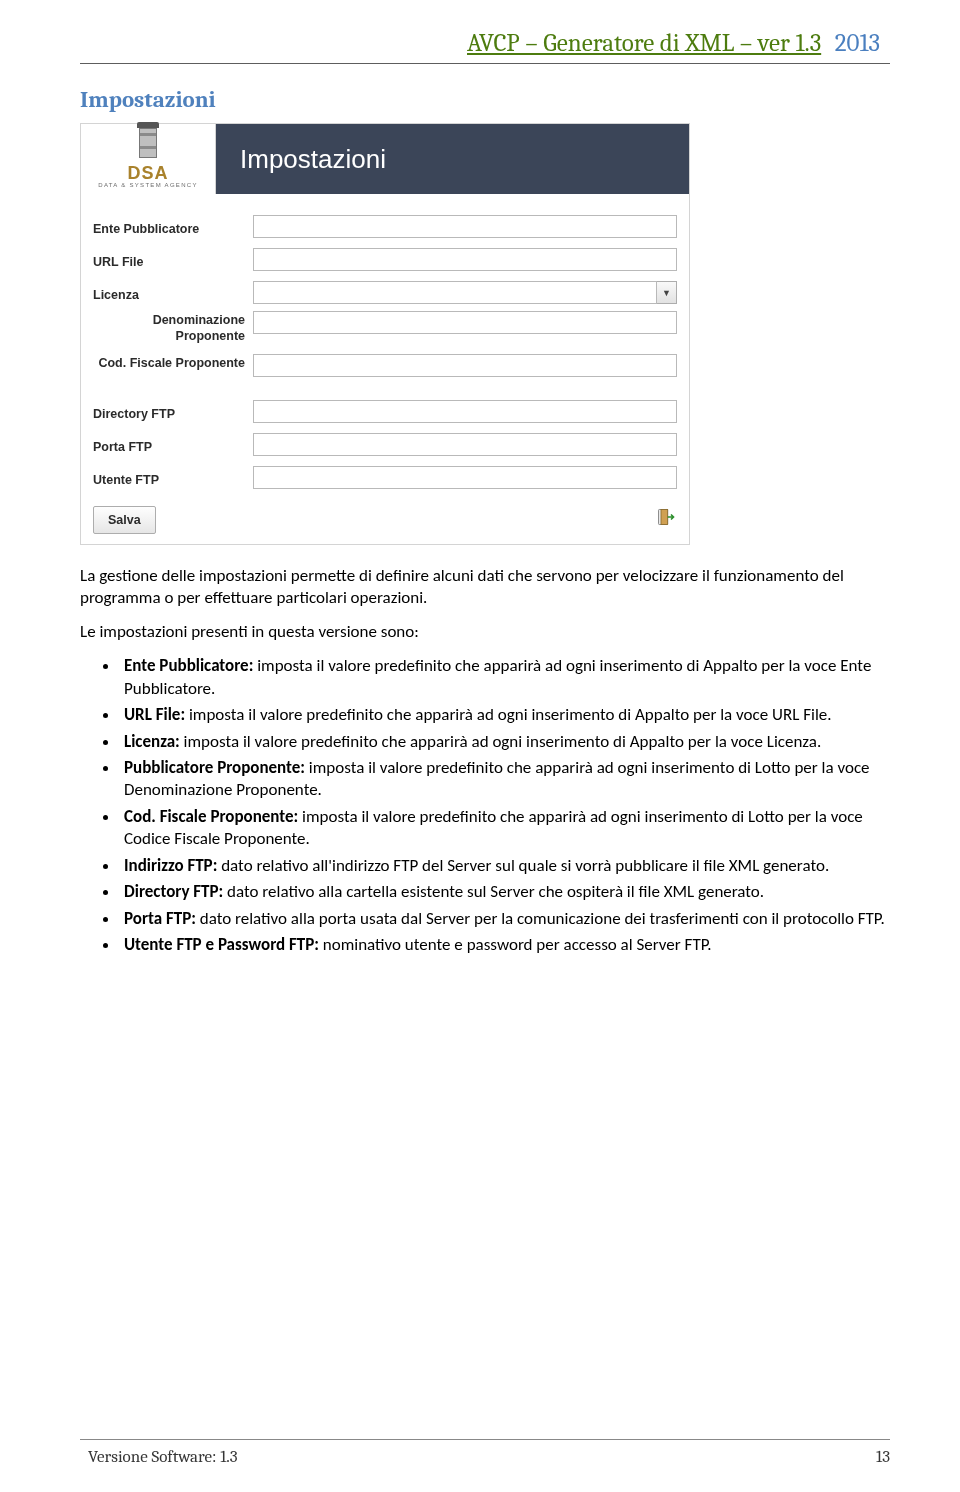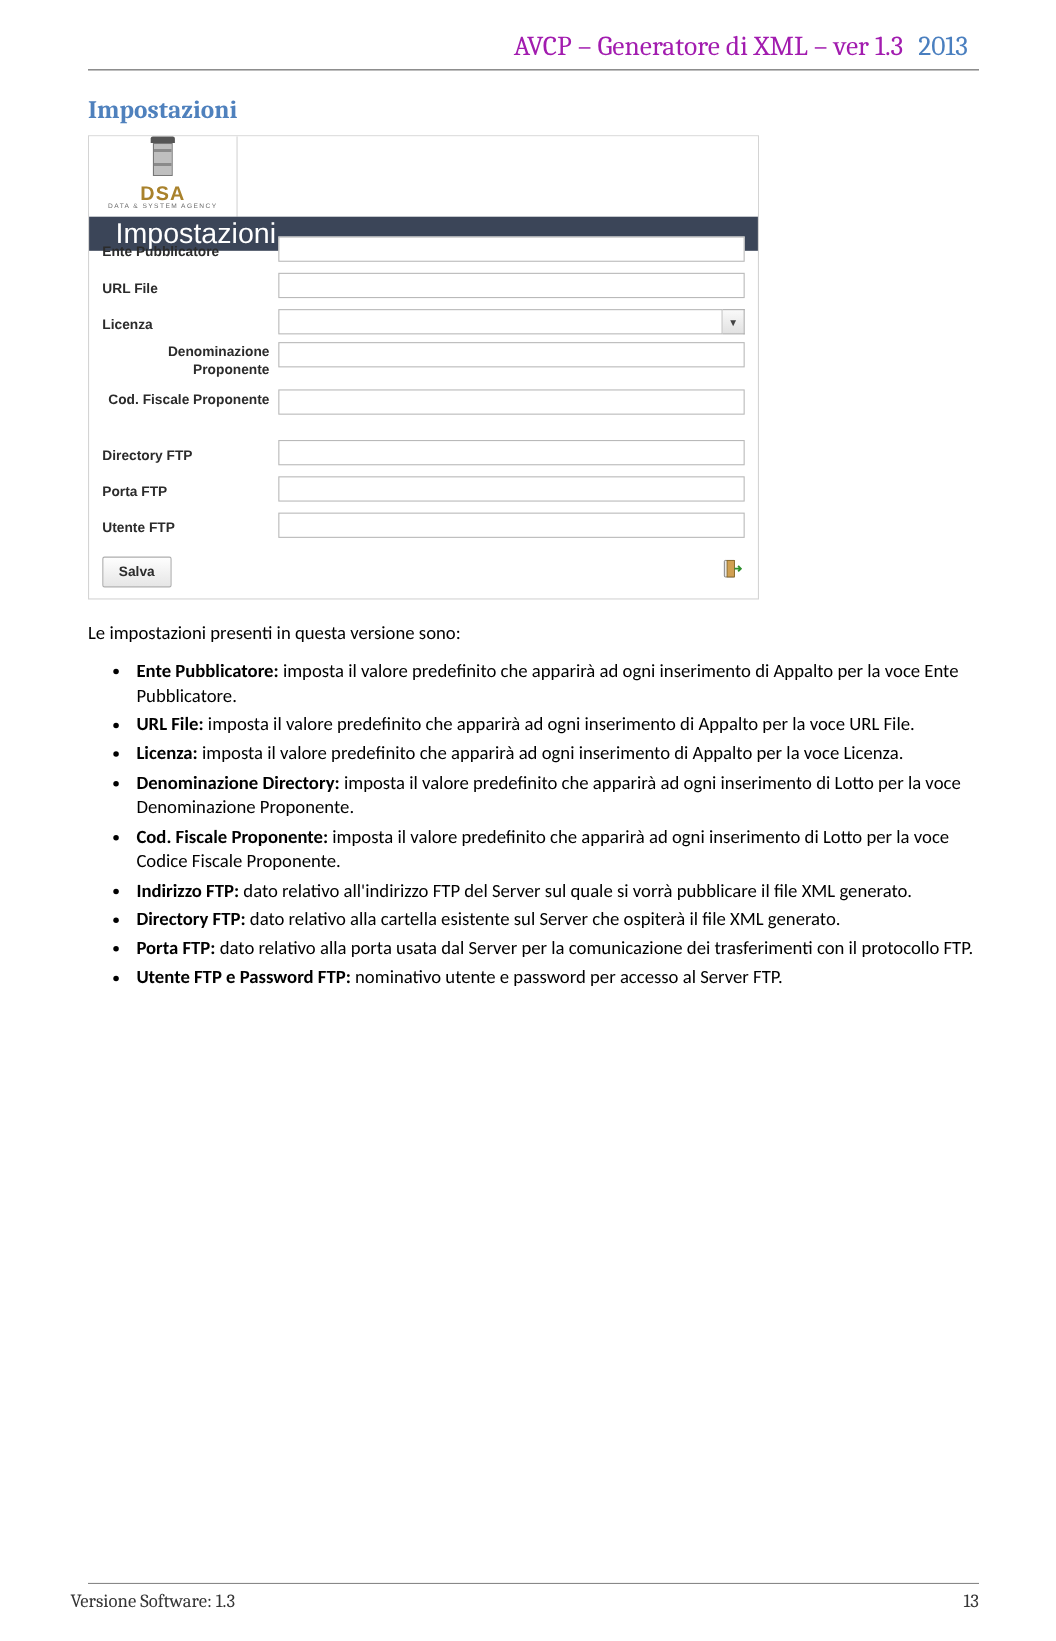--- a/index.html
+++ b/index.html
@@ -14,21 +14,21 @@
   .page {
     padding: 28px 70px 0 80px;
   }
   .doc-header {
     text-align: right;
     font-family: Cambria, Georgia, serif;
     font-size: 25px;
     padding-right: 10px;
     padding-bottom: 6px;
   }
-  .doc-header .title-text { color: #a21caf; }
+  .doc-header .title-text { color: #4d7c0f; text-decoration: underline; }
   .doc-header .year { color: #4a7fbf; margin-left: 8px; }
   .doc-header-rule {
     border: none;
     border-top: 1.5px solid #5d5d5d;
     margin-bottom: 22px;
   }
   .section-title {
     font-family: Cambria, Georgia, serif;
     font-size: 23px;
     color: #4f81bd;
@@ -40,21 +40,20 @@
     width: 610px;
     border: 1px solid #d4d4d4;
     background: #fff;
     margin-bottom: 20px;
     font-family: Tahoma, "Segoe UI", Arial, sans-serif;
   }
   .app-topbar {
     display: flex;
     height: 70px;
     background: #fff;
-    flex-direction: column;
   }
   .app-logo {
     width: 135px;
     display: flex;
     align-items: flex-end;
     justify-content: center;
     padding-bottom: 6px;
     border-right: 1px solid #d4d4d4;
   }
   .logo-inner {
@@ -168,21 +167,21 @@
     font-size: 17px;
     line-height: 1.32;
     margin-bottom: 4px;
     padding-left: 4px;
   }
   ul.def-list > li .term { font-weight: bold; }
 
   .footer {
     position: absolute;
     bottom: 26px;
-    left: 64px;
+    left: 88px;
     right: 70px;
     display: flex;
     justify-content: space-between;
     font-family: Cambria, Georgia, serif;
     font-size: 17px;
     color: #363636;
   }
   .footer-rule {
     position: absolute;
     bottom: 52px;
@@ -287,27 +286,28 @@
       <span class="exit-icon">
         <svg viewBox="0 0 24 24">
           <rect x="3" y="3" width="11" height="18" rx="1" fill="#e8e8e8" stroke="#7a7a7a"></rect>
           <rect x="6" y="3" width="8" height="18" fill="#d0a052" stroke="#8a6a2a"></rect>
           <path d="M14 12 L21 12 M18 9 L21 12 L18 15" stroke="#2d8f2d" stroke-width="2" fill="none"></path>
         </svg>
       </span>
     </div>
   </div>
 
+  <p class="para">La gestione delle impostazioni permette di definire alcuni dati che servono per velocizzare il funzionamento del programma o per effettuare particolari operazioni.</p>
   <p class="para">Le impostazioni presenti in questa versione sono:</p>
 
   <ul class="def-list" id="def-list">
       <li><span class="term">Ente Pubblicatore:</span><span>  imposta il valore predefinito che apparirà ad ogni inserimento di Appalto per la voce Ente Pubblicatore.</span></li>
       <li><span class="term">URL File:</span><span>  imposta il valore predefinito che apparirà ad ogni inserimento di Appalto per la voce URL File.</span></li>
       <li><span class="term">Licenza:</span><span>  imposta il valore predefinito che apparirà ad ogni inserimento di Appalto per la voce Licenza.</span></li>
-      <li><span class="term">Denominazione Directory:</span><span>  imposta il valore predefinito che apparirà ad ogni inserimento di Lotto per la voce Denominazione Proponente.</span></li>
+      <li><span class="term">Pubblicatore Proponente:</span><span>  imposta il valore predefinito che apparirà ad ogni inserimento di Lotto per la voce Denominazione Proponente.</span></li>
       <li><span class="term">Cod. Fiscale Proponente:</span><span>  imposta il valore predefinito che apparirà ad ogni inserimento di Lotto per la voce Codice Fiscale Proponente.</span></li>
       <li><span class="term">Indirizzo FTP:</span><span> dato relativo all'indirizzo FTP del Server sul quale si vorrà pubblicare il file XML generato.</span></li>
       <li><span class="term">Directory FTP:</span><span> dato relativo alla cartella esistente sul Server che ospiterà il file XML generato.</span></li>
       <li><span class="term">Porta FTP:</span><span> dato relativo alla porta usata dal Server per la comunicazione dei trasferimenti con il protocollo FTP.</span></li>
       <li><span class="term">Utente FTP e Password FTP:</span><span> nominativo utente e password per accesso al Server FTP.</span></li>
     </ul>
 
 </div>
 
 <hr class="footer-rule">

